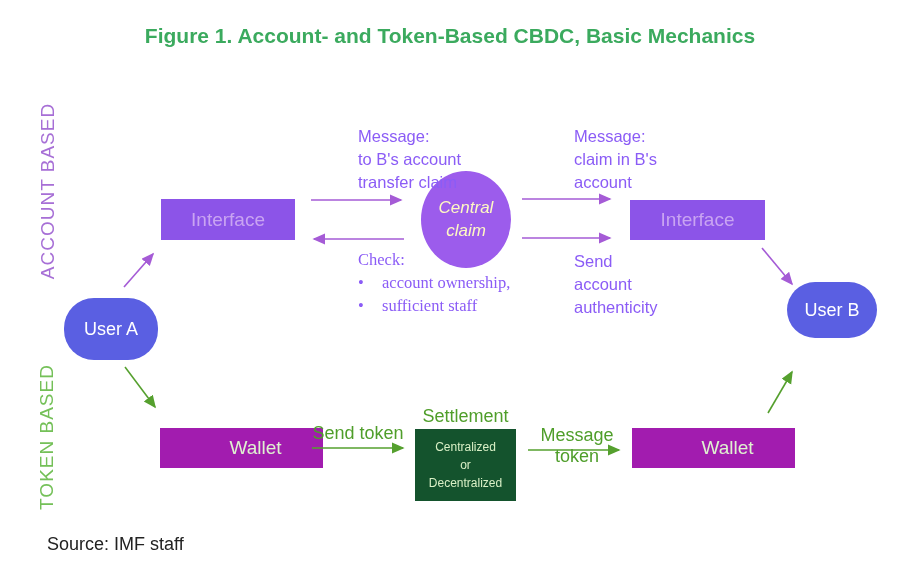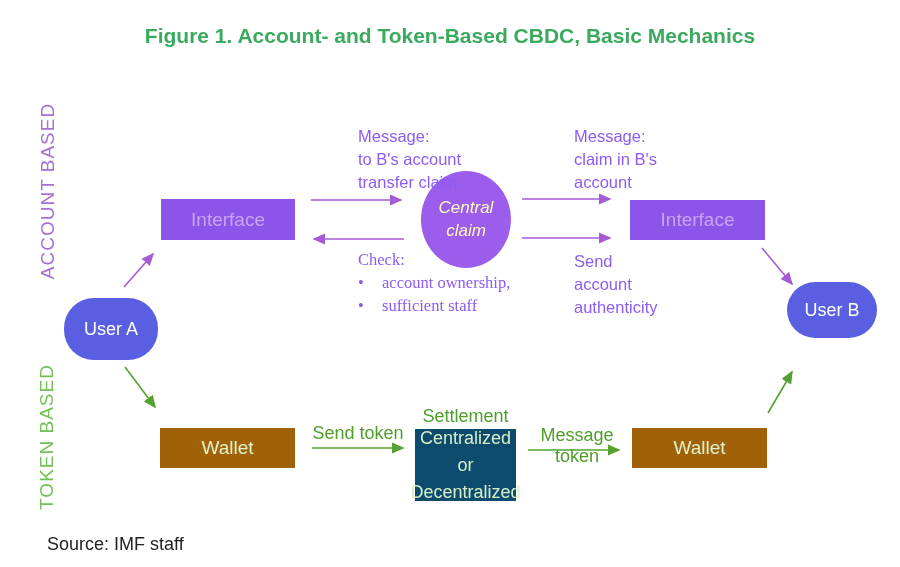--- a/index.html
+++ b/index.html
@@ -17,27 +17,27 @@
         display:flex;align-items:center;justify-content:center;font-size:18px;}
   .pill.usera{left:64px;top:298px;width:94px;height:62px;}
   .pill.userb{left:787px;top:282px;width:90px;height:56px;}
   .pbox{position:absolute;background:#8C54E8;color:#C9A4F2;display:flex;
         align-items:center;justify-content:center;font-size:19px;}
   .pbox.ifl{left:161px;top:199px;width:134px;height:41px;}
   .pbox.ifr{left:630px;top:200px;width:135px;height:40px;}
   .circle{position:absolute;left:421px;top:171px;width:90px;height:97px;border-radius:50%;
           background:#9C5CEC;color:#fef9c3;display:flex;flex-direction:column;
           align-items:center;justify-content:center;font-size:17px;line-height:1.3;font-style:italic;}
-  .gbox{position:absolute;background:#a16207;color:#DFF2D0;display:flex;
-        align-items:center;justify-content:center;font-size:19px;}
+  .gbox{position:absolute;background:#a21caf;color:#DFF2D0;display:flex;
+        align-items:center;justify-content:center;font-size:19px;padding-left:28px;}
   .gbox.wll{left:160px;top:428px;width:135px;height:40px;}
   .gbox.wlr{left:632px;top:428px;width:135px;height:40px;}
-  .settle{position:absolute;left:415px;top:429px;width:101px;height:72px;background:#0c4a6e;
+  .settle{position:absolute;left:415px;top:429px;width:101px;height:72px;background:#14532d;
           color:#D9F0C6;display:flex;flex-direction:column;align-items:center;
-          justify-content:center;font-size:18px;line-height:1.5;text-align:center;}
+          justify-content:center;font-size:12px;line-height:1.5;text-align:center;}
   
   .ptext{position:absolute;color:#8b5cf6;font-size:16.5px;line-height:1.4;margin-left:47px;}
   .ptext.msg1{left:311px;top:125px;}
   .ptext.chk1{left:311px;top:248px;font-family:Liberation Serif, serif;}
   .ptext.msg2{left:527px;top:125px;}
   .ptext.chk2{left:527px;top:250px;}
   .bul{display:flex;}
   .bul .dot{width:24px;}
   .gtext{position:absolute;color:#4F9E2A;font-size:18px;text-align:center;}
   .gtext.send{left:308px;top:423px;width:100px;}

